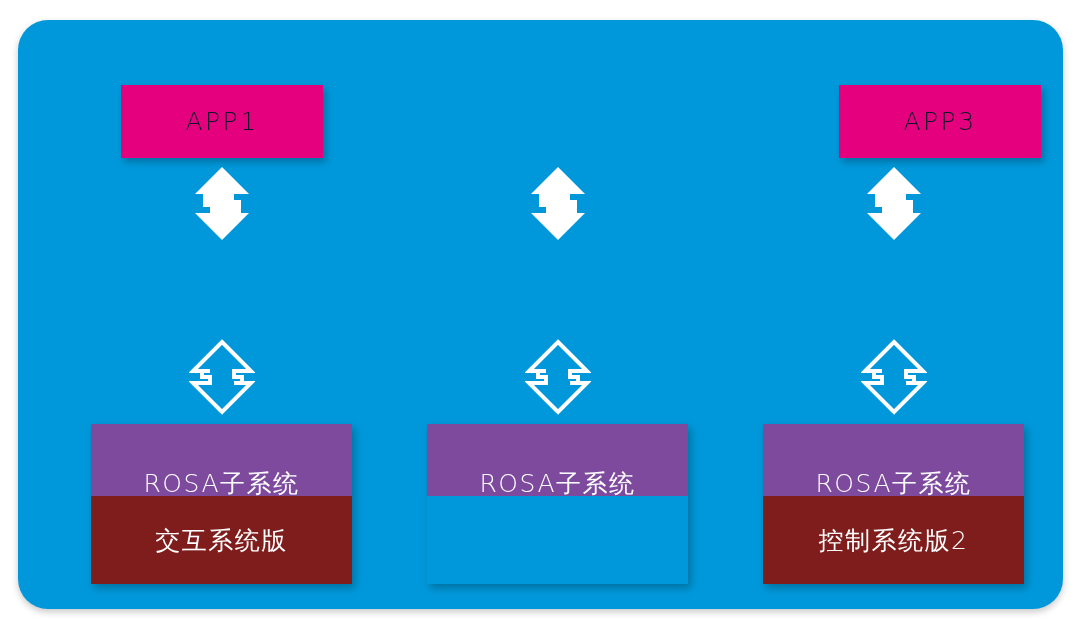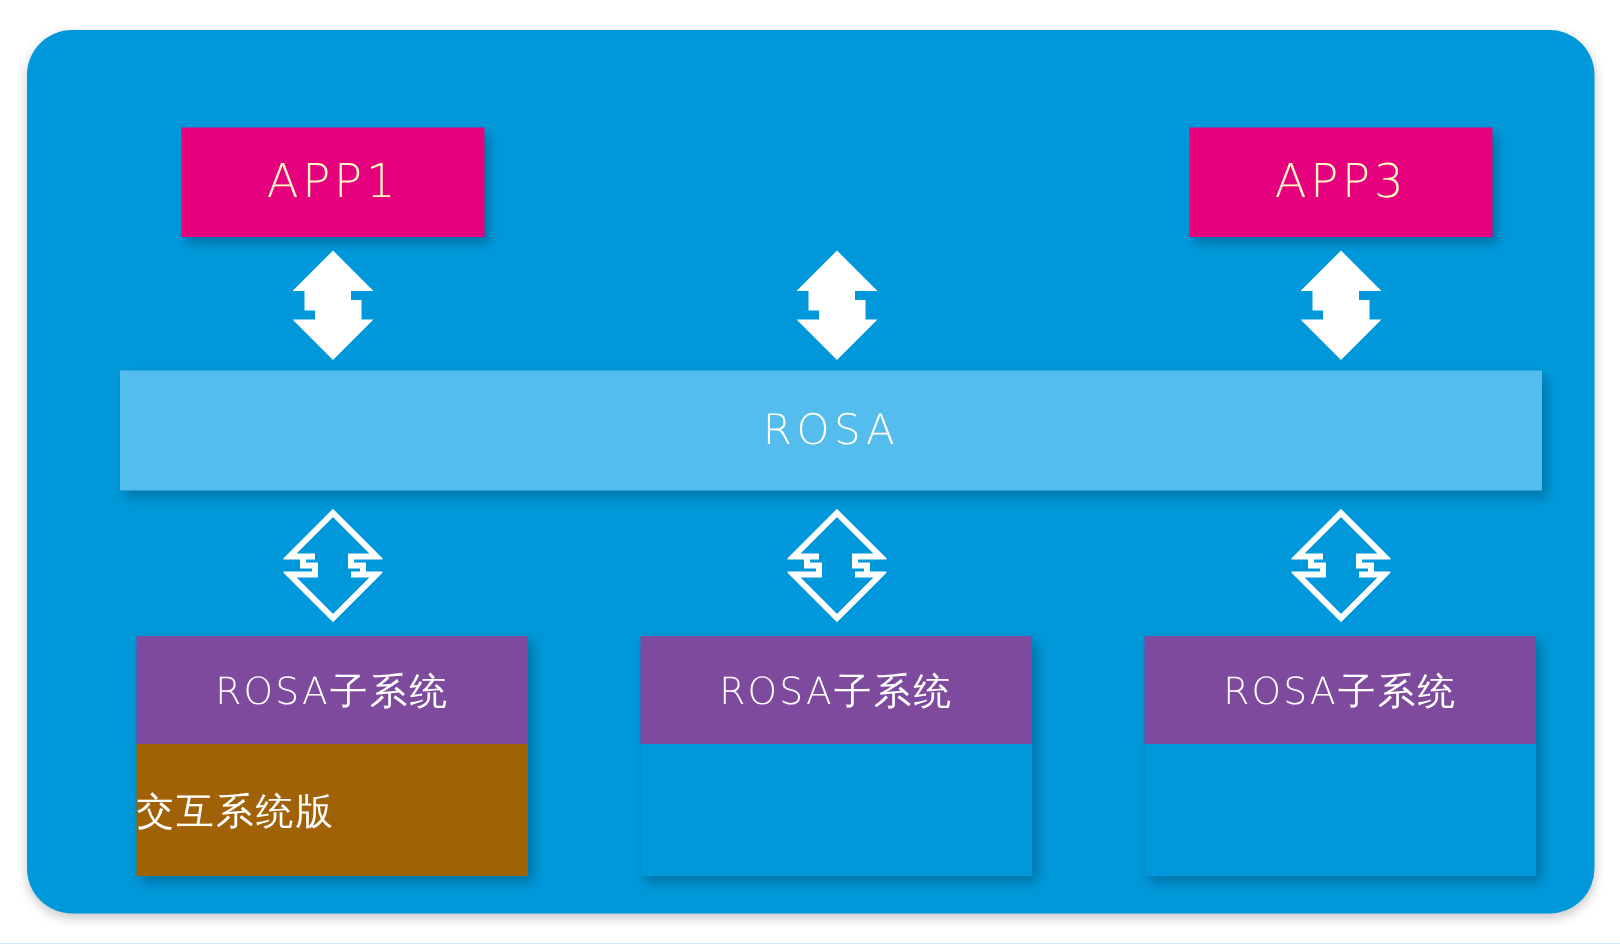--- a/index.html
+++ b/index.html
@@ -36,29 +36,29 @@
     top: 65px;
     width: 202px;
     height: 73px;
     background: #e5007e;
     box-shadow: 3px 4px 7px rgba(0,0,0,0.26);
     display: flex;
     align-items: center;
     justify-content: center;
   }
   .app-box .label {
-    color: #fef9c3;
-    font-size: 31px;
+    color: #0f172a;
+    font-size: 25px;
     letter-spacing: 2.5px;
     font-weight: 300;
     line-height: 1;
   }
   #app-1 { left: 103px; }
   #app-2 { left: 439px; }
-  #app-3 { left: 775px; }
+  #app-3 { left: 821px; }
 
   
   .arrow-solid {
     position: absolute;
     top: 147px;
     width: 62px;
     height: 73px;
   }
   #arrow-solid-1 { left: 173px; }
   #arrow-solid-2 { left: 509px; }
@@ -106,29 +106,29 @@
     display: flex;
     flex-direction: column;
   }
   #sub-1 { left: 73px; }
   #sub-2 { left: 409px; }
   #sub-3 { left: 745px; }
   .sub-head {
     height: 72px;
     background: #7e4a9e;
     display: flex;
-    align-items: center;
+    align-items: flex-end;
     justify-content: center;
   }
   .sub-body {
     flex: 1;
-    background: #a16207;
+    background: #7f1d1d;
     display: flex;
     align-items: center;
-    justify-content: flex-start;
+    justify-content: center;
   }
   .sub-head .label,
   .sub-body .label {
     color: #ffffff;
     font-size: 25px;
     letter-spacing: 1.5px;
     font-weight: 300;
     line-height: 1;
   }
 </style>
@@ -155,23 +155,20 @@
       <svg viewBox="0 0 62 73" width="62" height="73" xmlns="http://www.w3.org/2000/svg">
         <path d="M31 0 L58 27 L43 27 L43 33 L50 33 L50 46 L43 46 L43 46 L58 46 L31 73 L4 46 L19 46 L19 40 L12 40 L12 27 L19 27 L19 27 L4 27 Z" fill="#ffffff"></path>
       </svg>
     </div>
     <div class="arrow-solid" id="arrow-solid-3">
       <svg viewBox="0 0 62 73" width="62" height="73" xmlns="http://www.w3.org/2000/svg">
         <path d="M31 0 L58 27 L43 27 L43 33 L50 33 L50 46 L43 46 L43 46 L58 46 L31 73 L4 46 L19 46 L19 40 L12 40 L12 27 L19 27 L19 27 L4 27 Z" fill="#ffffff"></path>
       </svg>
     </div>
 
-    <div class="rosa-bar">
-      <span class="label">ROSA</span>
-    </div>
 
     <div class="arrow-outline" id="arrow-outline-1">
       <svg viewBox="0 0 66 76" width="66" height="76" xmlns="http://www.w3.org/2000/svg">
         <path d="M33 3 L62 32 L45 32 L45 38 L53 38 L53 44 L45 44 L45 44 L62 44 L33 73 L4 44 L21 44 L21 38 L13 38 L13 32 L21 32 L21 32 L4 32 Z" fill="none" stroke="#ffffff" stroke-width="4" stroke-linejoin="miter"></path>
       </svg>
     </div>
     <div class="arrow-outline" id="arrow-outline-2">
       <svg viewBox="0 0 66 76" width="66" height="76" xmlns="http://www.w3.org/2000/svg">
         <path d="M33 3 L62 32 L45 32 L45 38 L53 38 L53 44 L45 44 L45 44 L62 44 L33 73 L4 44 L21 44 L21 38 L13 38 L13 32 L21 32 L21 32 L4 32 Z" fill="none" stroke="#ffffff" stroke-width="4" stroke-linejoin="miter"></path>
       </svg>
@@ -194,16 +191,19 @@
     <div class="sub-box" id="sub-2">
       <div class="sub-head">
         <span class="label">ROSA子系统</span>
       </div>
     </div>
 
     <div class="sub-box" id="sub-3">
       <div class="sub-head">
         <span class="label">ROSA子系统</span>
       </div>
+      <div class="sub-body">
+        <span class="label">控制系统版2</span>
+      </div>
     </div>
 
   </div>
 </div>
 
 </body></html>

